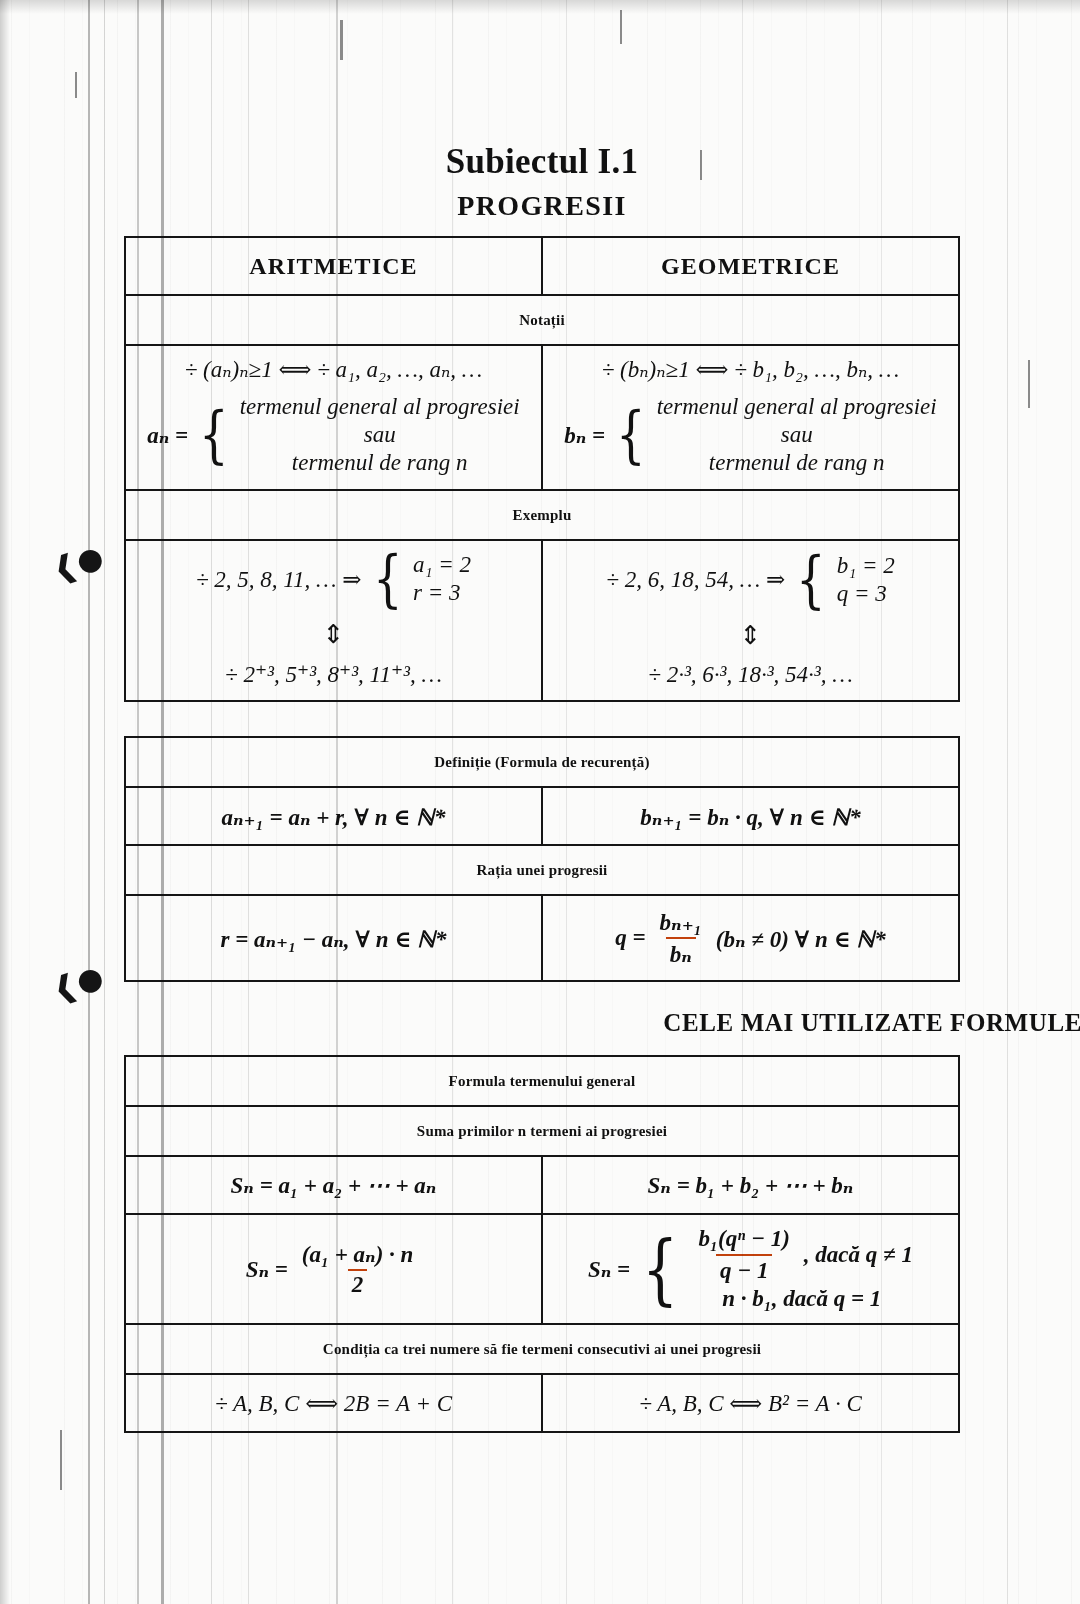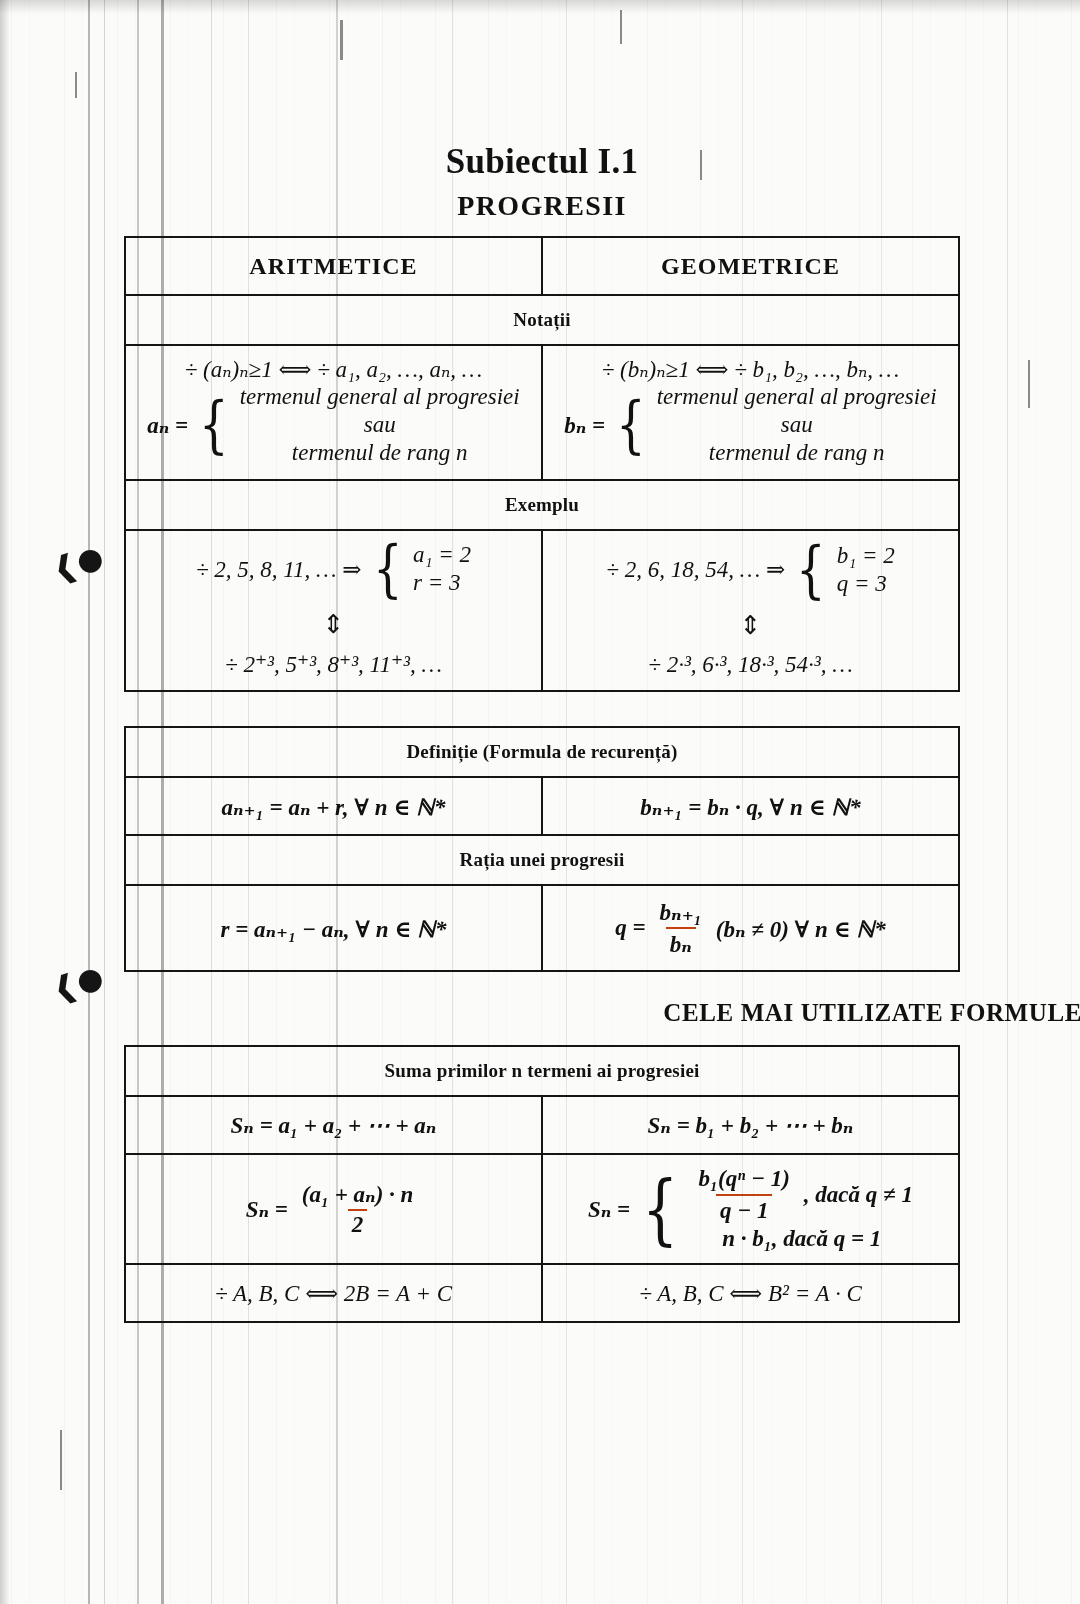--- a/index.html
+++ b/index.html
@@ -129,21 +129,21 @@
     padding: 6px 8px;
   }
   td.hdr {
     font-weight: bold;
     font-size: 24px;
     letter-spacing: 1.1px;
     height: 44px;
   }
   td.band {
     font-weight: bold;
-    font-size: 19px;
+    font-size: 15px;
     height: 36px;
     letter-spacing: .2px;
   }
   td.fx {
     font-size: 21px;
     height: 44px;
   }
 
   
   .math {
@@ -171,21 +171,21 @@
   }
   .brace-glyph.tall { font-size: 76px; }
   .stack {
     display: flex;
     flex-direction: column;
     align-items: center;
     line-height: 1.22;
   }
   .stack.left { align-items: flex-start; }
   .notation-cell { padding: 10px 10px 12px 10px !important; }
-  .line1 { }
+  .line1 { margin-bottom: 10px; }
 
   
   .frac {
     display: inline-flex;
     flex-direction: column;
     align-items: center;
     vertical-align: middle;
     margin: 0 4px;
   }
   .frac .num { padding: 0 4px 1px 4px; }
@@ -332,20 +332,23 @@
     </table>
 
     <div class="section-head">CELE MAI UTILIZATE FORMULE</div>
 
     <table class="grid t3">
       <colgroup>
           <col style="width:50%">
           <col style="width:50%">
         </colgroup>
       <tbody>
+        <tr>
+          <td class="band" colspan="2">Formula termenului general</td>
+        </tr>
         <tr>
           <td class="band" colspan="2">Suma primilor n termeni ai progresiei</td>
         </tr>
         <tr>
           <td class="fx">
             <span class="math mb">Sₙ = a₁ + a₂ + ⋯ + aₙ</span>
           </td>
           <td class="fx">
             <span class="math mb">Sₙ = b₁ + b₂ + ⋯ + bₙ</span>
           </td>
@@ -371,20 +374,23 @@
                     <span class="den">q − 1</span>
                   </span>
                   <span class="math mb">, dacă q ≠ 1</span>
                 </span>
                 <span class="math mb">n · b₁, dacă q = 1</span>
               </span>
             </span>
           </td>
         </tr>
         <tr>
+          <td class="band" colspan="2">Condiția ca trei numere să fie termeni consecutivi ai unei progresii</td>
+        </tr>
+        <tr>
           <td class="fx">
             <span class="math">÷ A, B, C ⟺ 2B = A + C</span>
           </td>
           <td class="fx">
             <span class="math">÷ A, B, C ⟺ B² = A · C</span>
           </td>
         </tr>
       </tbody>
     </table>
 

